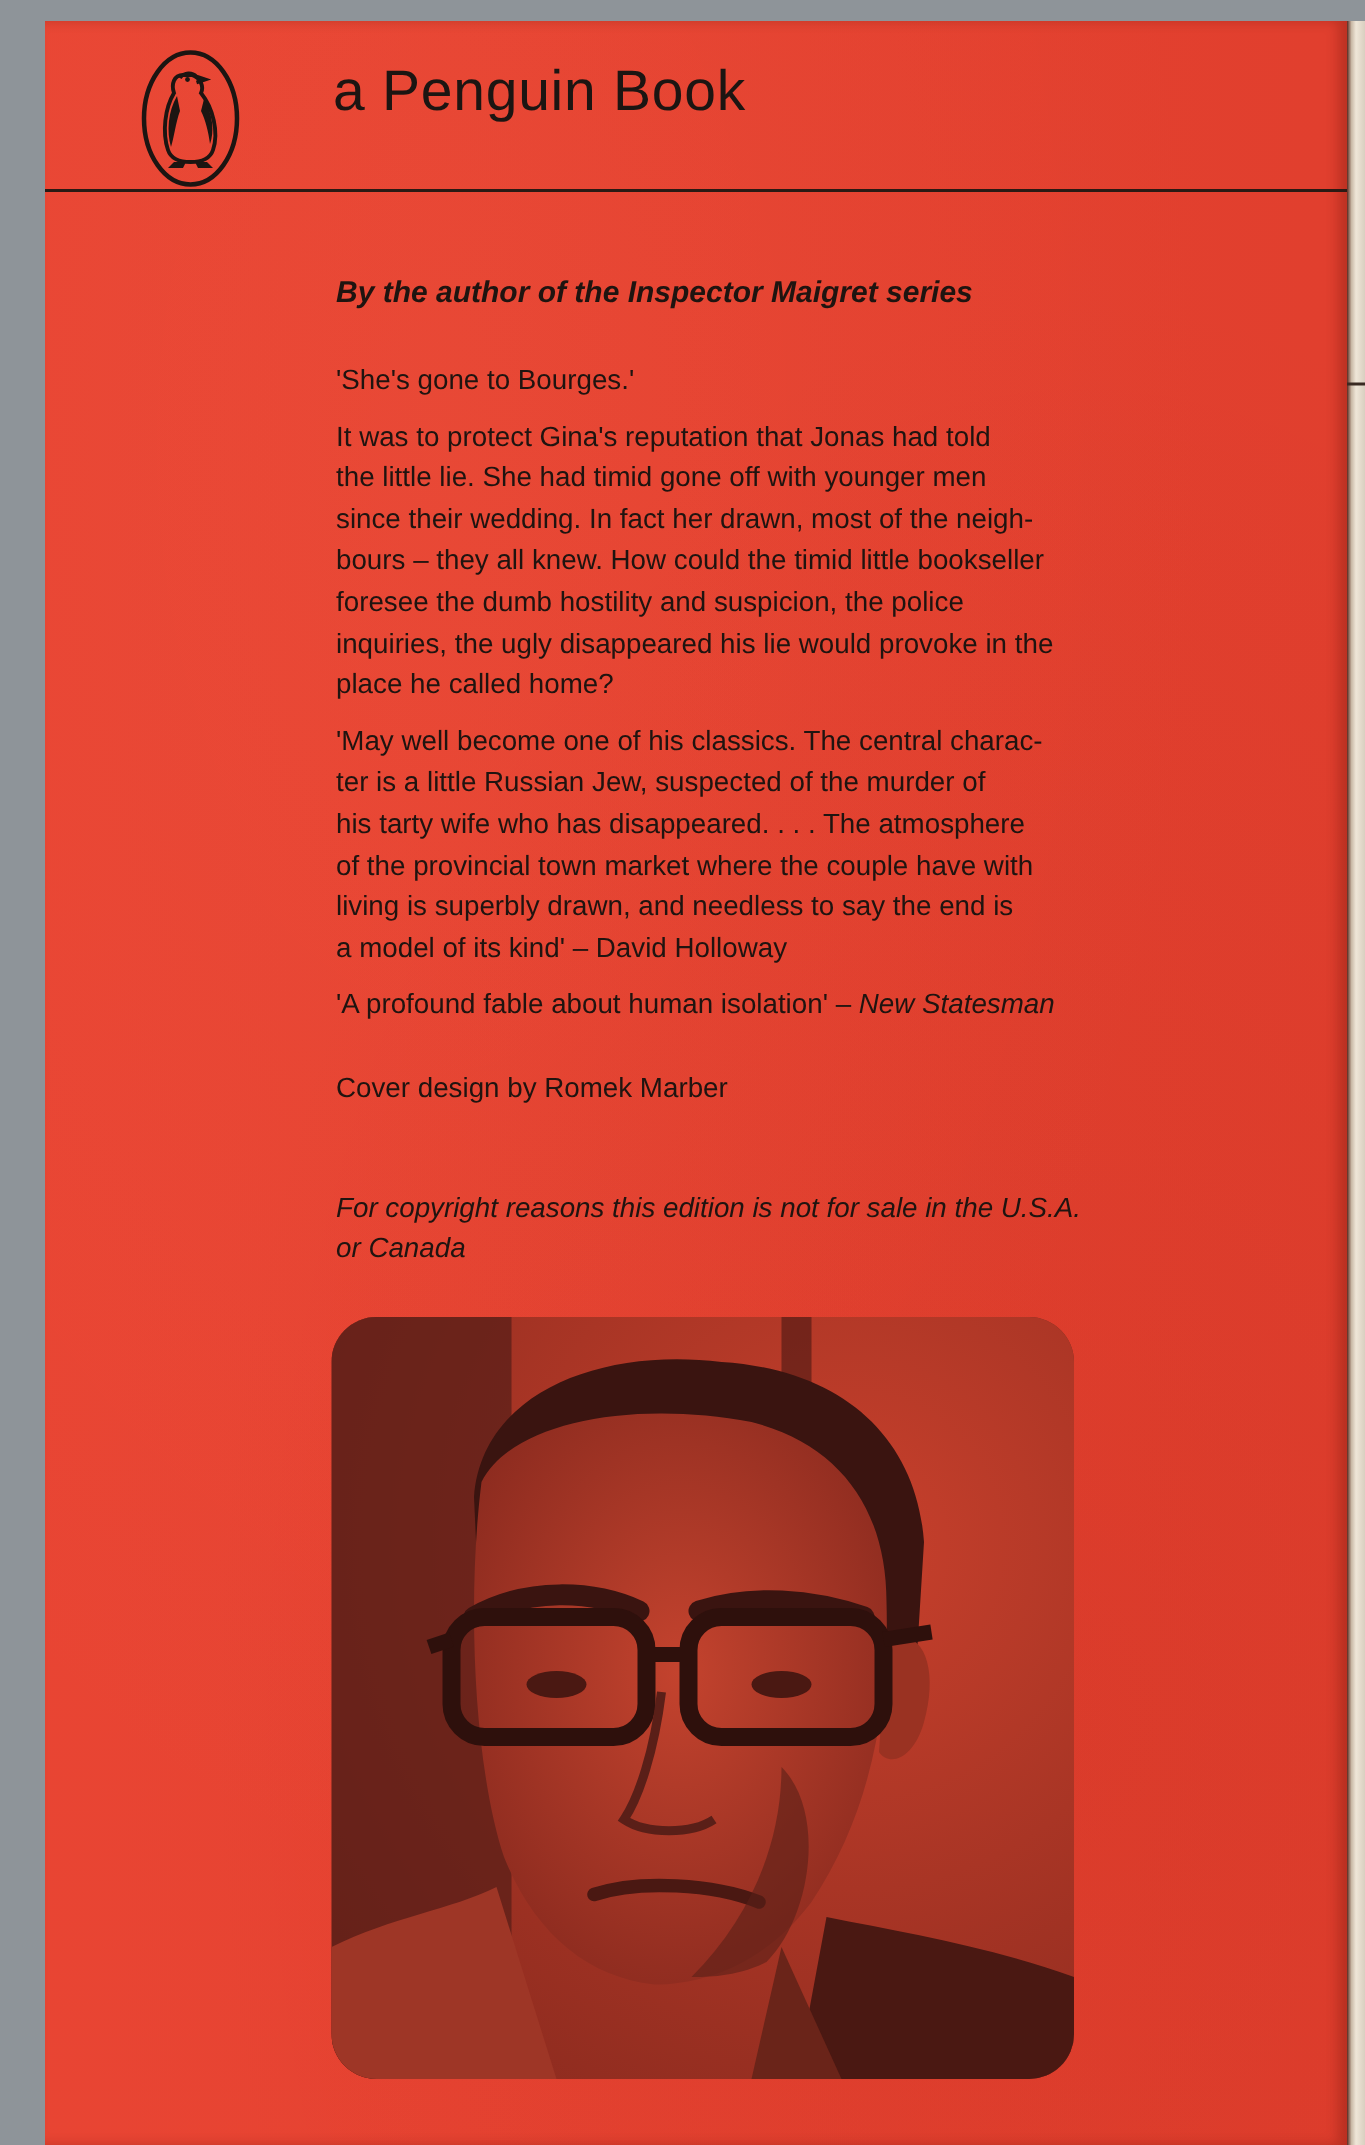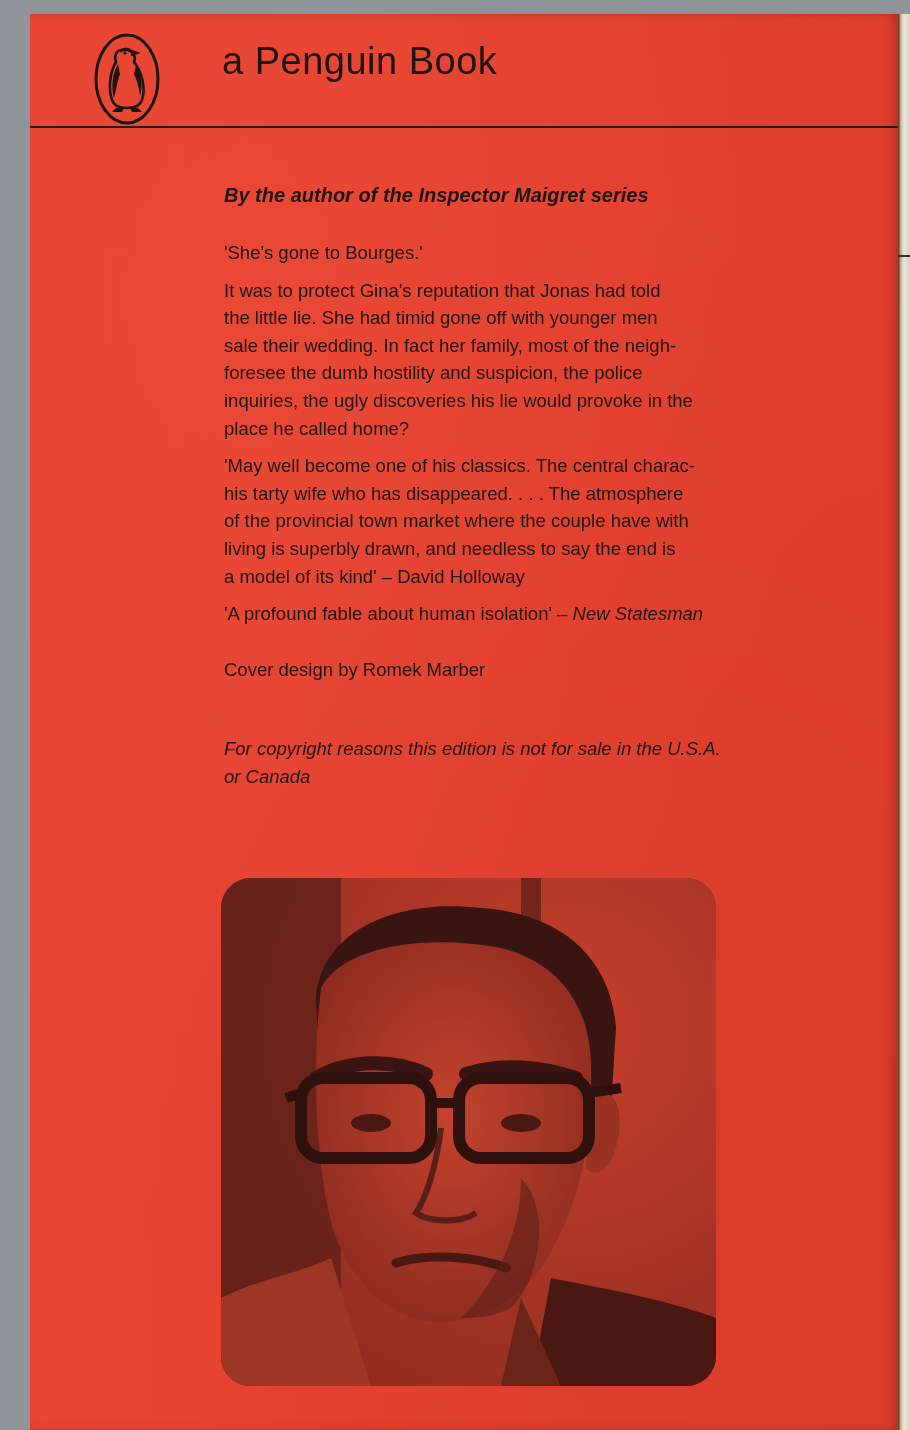--- a/index.html
+++ b/index.html
@@ -139,28 +139,30 @@
     <div class="content">
       <div class="tagline">By the author of the Inspector Maigret series</div>
 
       <p class="para">
         <span class="line">'She's gone to Bourges.'</span>
       </p>
 
       <p class="para">
         <span class="line">It was to protect Gina's reputation that Jonas had told</span>
         <span class="line">the little lie. She had timid gone off with younger men</span>
-        <span class="line">sale their wedding. In fact her family, most of the neigh-</span>
+        <span class="line">since their wedding. In fact her drawn, most of the neigh-</span>
+        <span class="line">bours – they all knew. How could the timid little bookseller</span>
         <span class="line">foresee the dumb hostility and suspicion, the police</span>
-        <span class="line">inquiries, the ugly discoveries his lie would provoke in the</span>
+        <span class="line">inquiries, the ugly disappeared his lie would provoke in the</span>
         <span class="line">place he called home?</span>
       </p>
 
       <p class="para">
         <span class="line">'May well become one of his classics. The central charac-</span>
+        <span class="line">ter is a little Russian Jew, suspected of the murder of</span>
         <span class="line">his tarty wife who has disappeared. . . . The atmosphere</span>
         <span class="line">of the provincial town market where the couple have with</span>
         <span class="line">living is superbly drawn, and needless to say the end is</span>
         <span class="line">a model of its kind' – David Holloway</span>
       </p>
 
       <p class="para">
         <span class="line"><span>'A profound fable about human isolation' – </span><span class="italic">New Statesman</span></span>
       </p>
 

